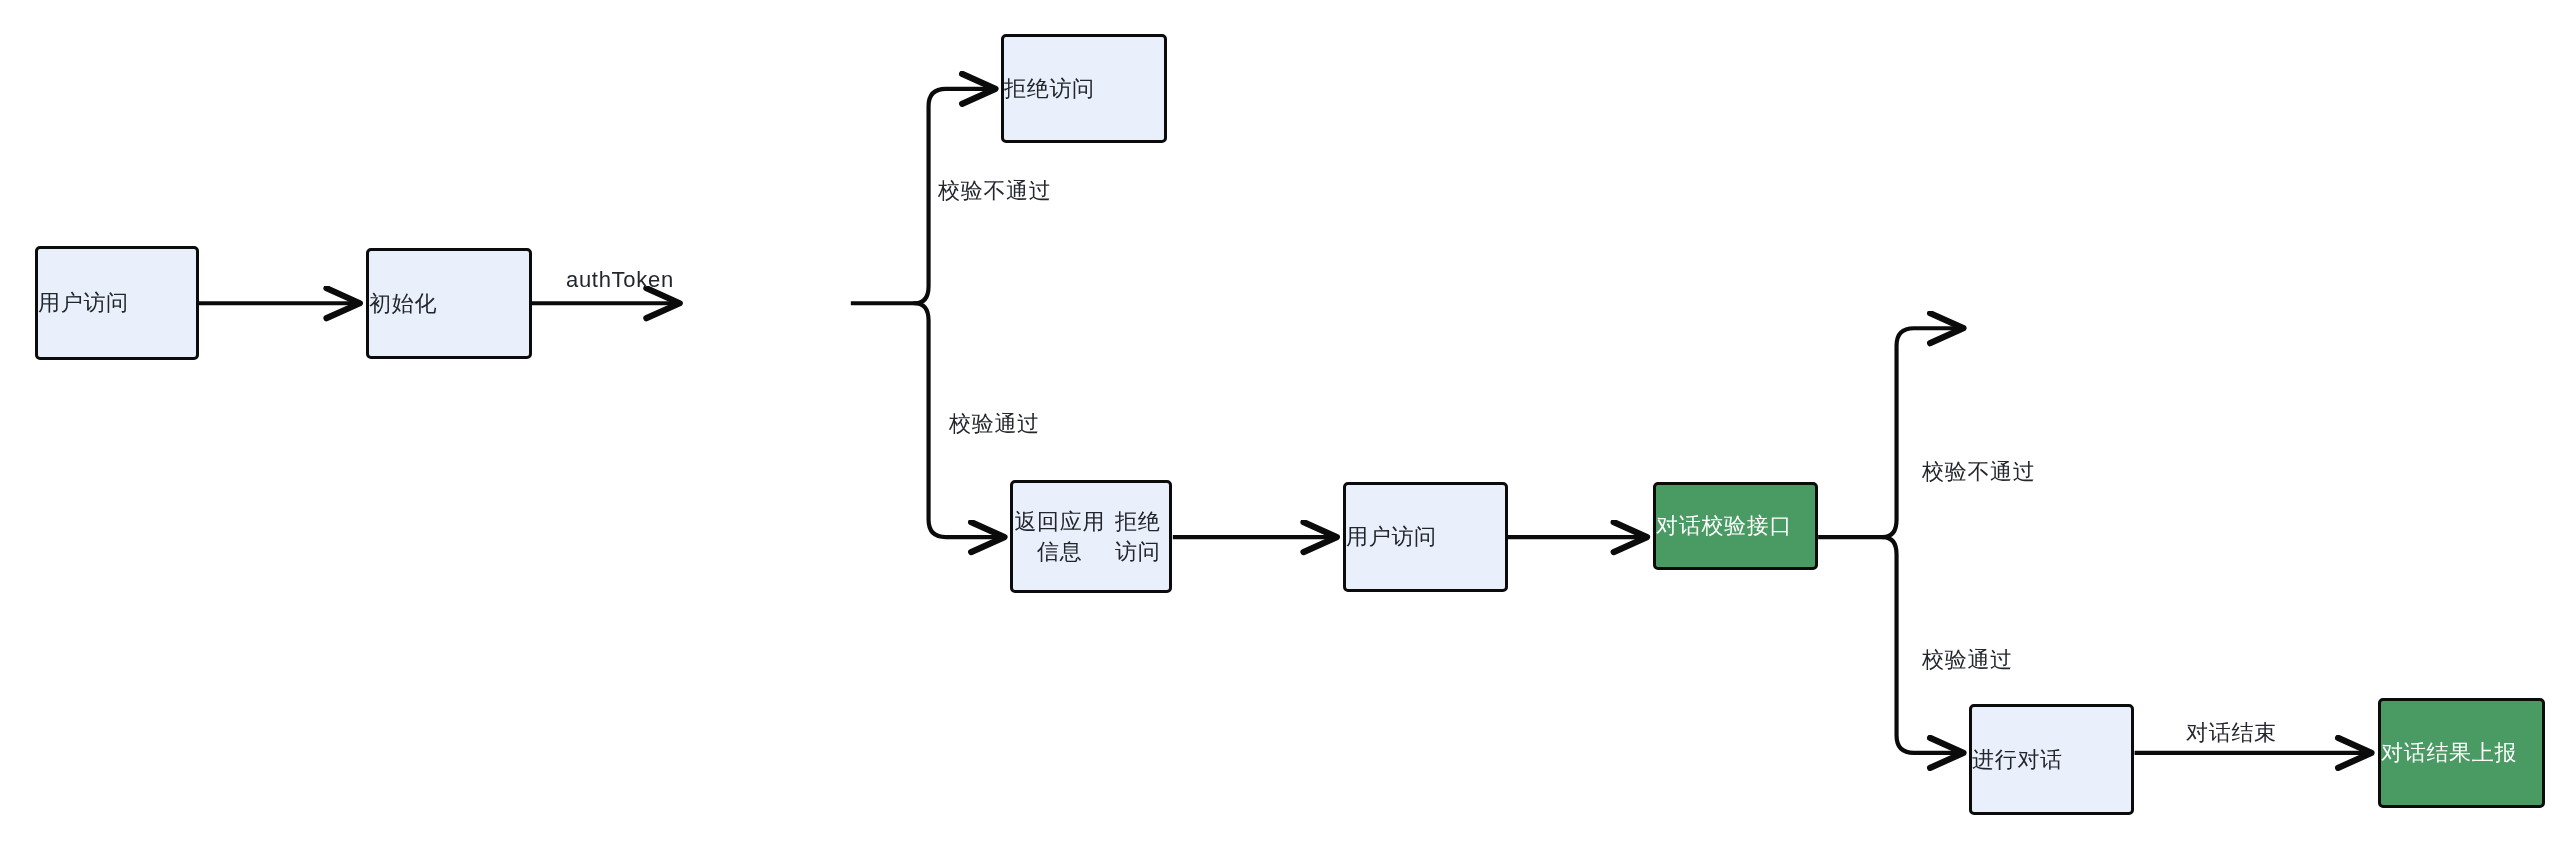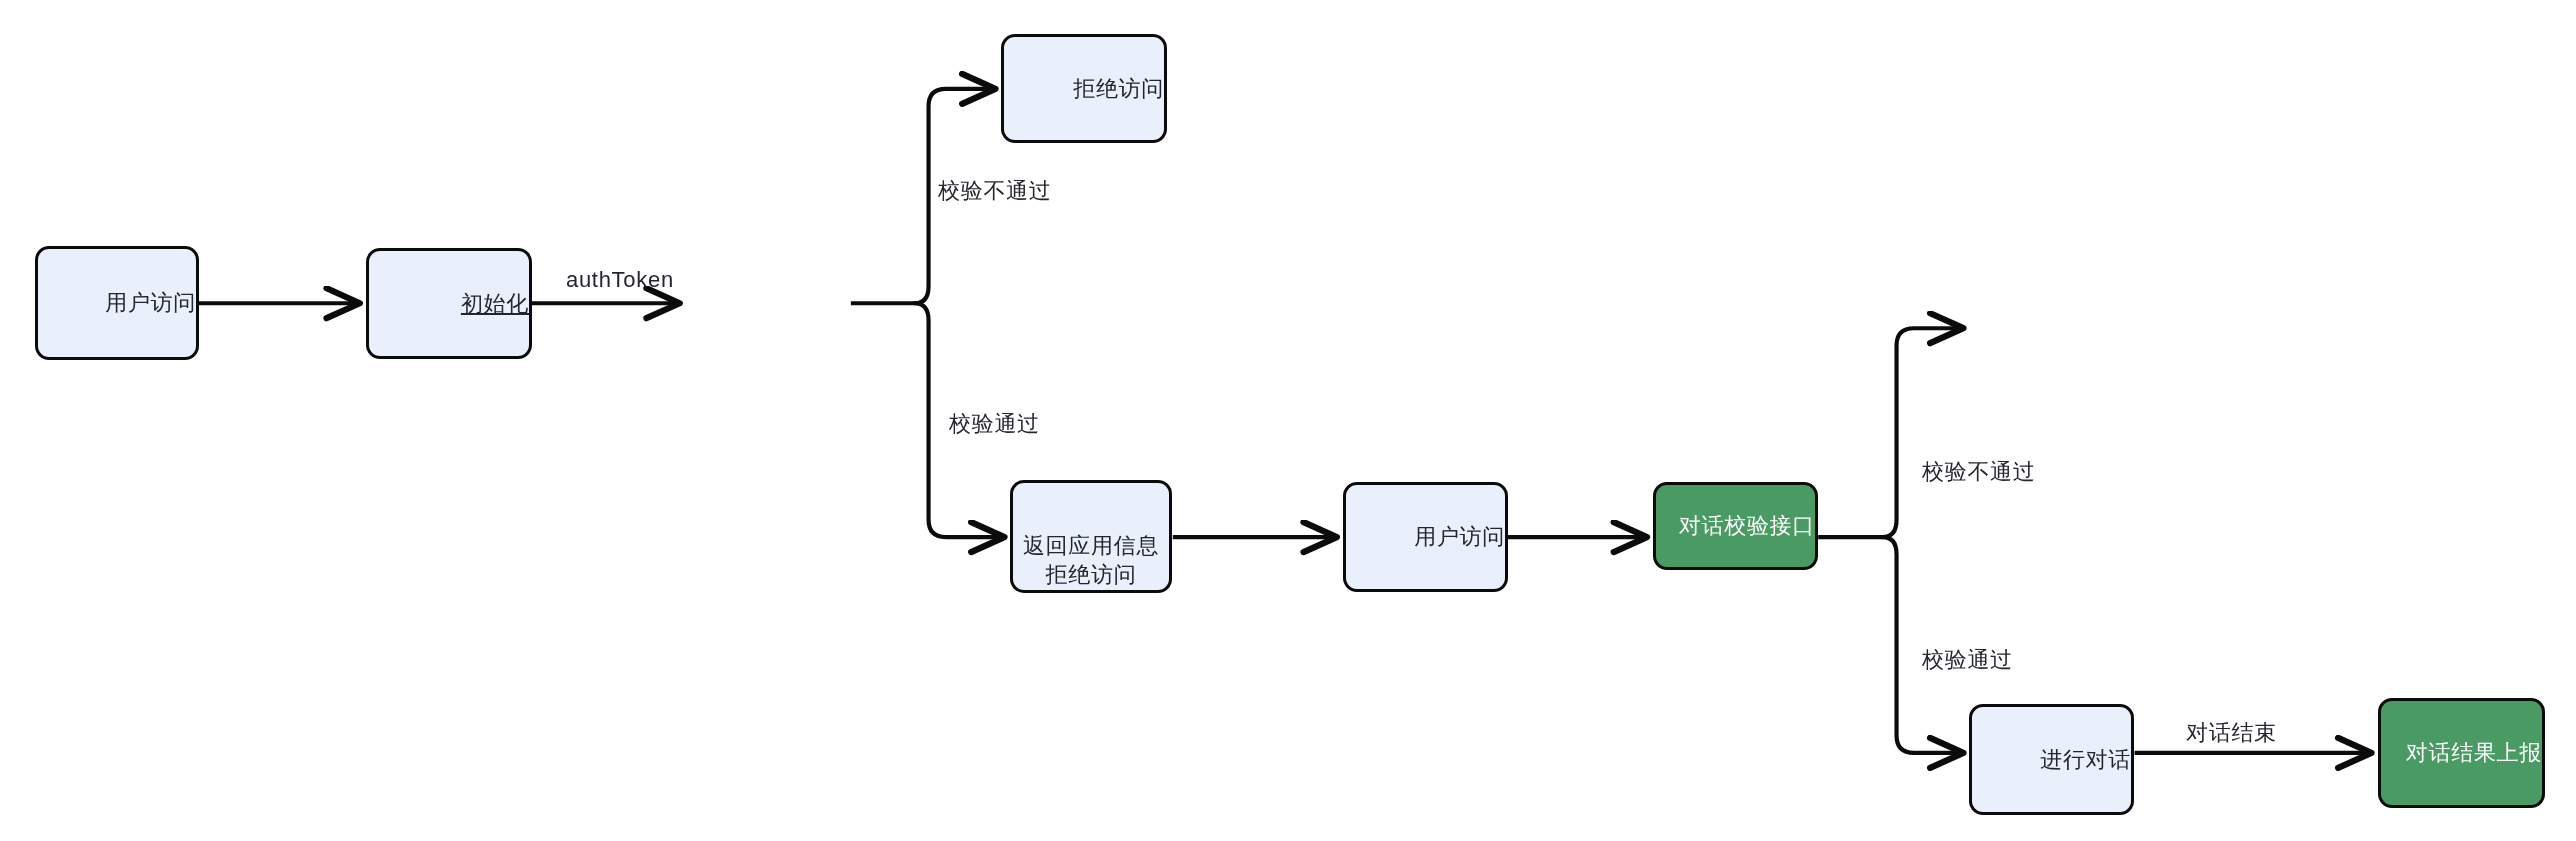--- a/index.html
+++ b/index.html
@@ -22,24 +22,24 @@
     left: 0;
     top: 0;
     width: 2576px;
     height: 841px;
     pointer-events: none;
   }
   .node {
     position: absolute;
     box-sizing: border-box;
     border: 3.5px solid #0b0b0b;
-    border-radius: 14px;
+    border-radius: 5px;
     display: flex;
     align-items: center;
-    justify-content: flex-end;
+    justify-content: flex-start;
     text-align: center;
     line-height: 1.35;
     font-size: 22px;
     letter-spacing: 0.7px;
   }
   .node.plain {
     background: #eaf0fb;
     color: #22252b;
   }
   .node.accent {
@@ -86,30 +86,30 @@
 
     <path d="M2713,774 Q2733,774 2733,799 L2733,1060 Q2733,1085 2758,1085 L2827,1085" fill="none" stroke="#0b0b0b" stroke-width="6" stroke-linecap="round" stroke-linejoin="round" marker-end="url(#arrow)"></path>
 
     <path d="M3076,1085 L3415,1085" fill="none" stroke="#0b0b0b" stroke-width="6" marker-end="url(#arrow)"></path>
   </svg>
 
   <div class="node plain" style="left:35px; top:246px; width:164px; height:114px;">
     <span>用户访问</span>
   </div>
 
-  <div class="node plain" style="left:366px; top:248px; width:166px; height:111px;text-decoration:underline;">
+  <div class="node plain" style="left:366px; top:248px; width:166px; height:111px;">
     <span>初始化</span>
   </div>
 
 
   <div class="node plain" style="left:1001px; top:34px; width:166px; height:109px;">
     <span>拒绝访问</span>
   </div>
 
-  <div class="node plain" style="left:1010px; top:480px; width:162px; height:113px; flex-direction:column;">
+  <div class="node plain" style="left:1010px; top:480px; width:162px; height:113px; flex-direction:row;">
     <span>返回应用信息</span>
     <span>拒绝访问</span>
   </div>
 
   <div class="node plain" style="left:1343px; top:482px; width:165px; height:110px;">
     <span>用户访问</span>
   </div>
 
   <div class="node accent" style="left:1653px; top:482px; width:165px; height:88px;">
     <span>对话校验接口</span>

